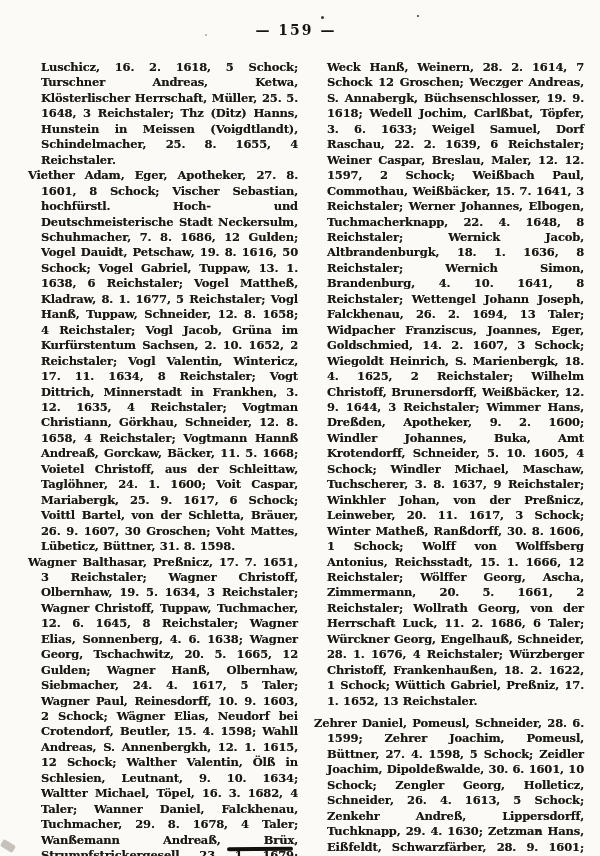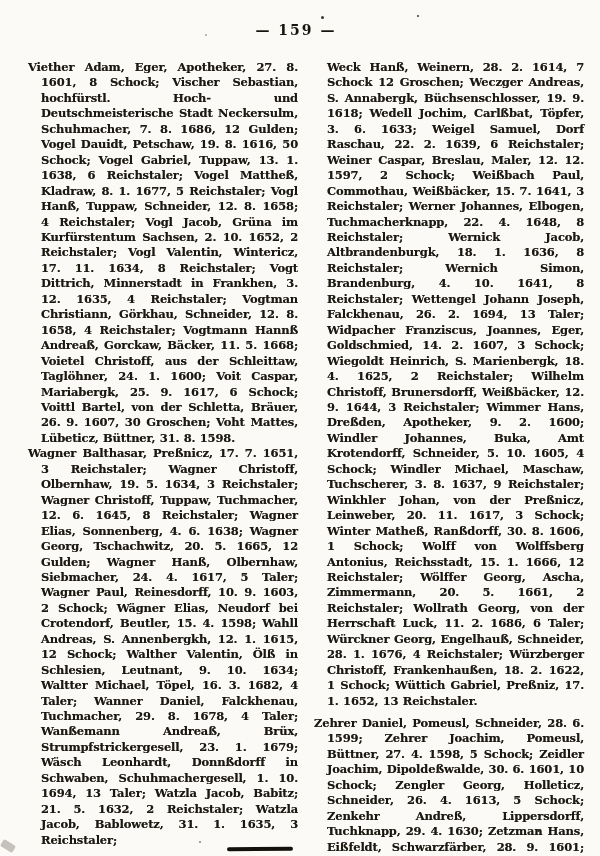--- a/index.html
+++ b/index.html
@@ -67,20 +67,21 @@
 </head>
 <body>
 
 <div class="page">
 
   <div class="page-header">— 159 —</div>
 
   <div class="text-area">
 
     <div class="col">
+      <p class="para cont">Luschicz, 16. 2. 1618, 5 Schock; Turschner Andreas, Ketwa, Klösterlischer Herrschaft, Müller, 25. 5. 1648, 3 Reichstaler; Thz (Ditz) Hanns, Hunstein in Meissen (Voigdtlandt), Schindelmacher, 25. 8. 1655, 4 Reichstaler.</p>
       <p class="para">Viether Adam, Eger, Apotheker, 27. 8. 1601, 8 Schock; Vischer Sebastian, hochfürstl. Hoch- und Deutschmeisterische Stadt Neckersulm, Schuhmacher, 7. 8. 1686, 12 Gulden; Vogel Dauidt, Petschaw, 19. 8. 1616, 50 Schock; Vogel Gabriel, Tuppaw, 13. 1. 1638, 6 Reichstaler; Vogel Mattheß, Kladraw, 8. 1. 1677, 5 Reichstaler; Vogl Hanß, Tuppaw, Schneider, 12. 8. 1658; 4 Reichstaler; Vogl Jacob, Grüna im Kurfürstentum Sachsen, 2. 10. 1652, 2 Reichstaler; Vogl Valentin, Wintericz, 17. 11. 1634, 8 Reichstaler; Vogt Dittrich, Minnerstadt in Frankhen, 3. 12. 1635, 4 Reichstaler; Vogtman Christiann, Görkhau, Schneider, 12. 8. 1658, 4 Reichstaler; Vogtmann Hannß Andreaß, Gorckaw, Bäcker, 11. 5. 1668; Voietel Christoff, aus der Schleittaw, Taglöhner, 24. 1. 1600; Voit Caspar, Mariabergk, 25. 9. 1617, 6 Schock; Voittl Bartel, von der Schletta, Bräuer, 26. 9. 1607, 30 Groschen; Voht Mattes, Lübeticz, Büttner, 31. 8. 1598.</p>
       <p class="para">Wagner Balthasar, Preßnicz, 17. 7. 1651, 3 Reichstaler; Wagner Christoff, Olbernhaw, 19. 5. 1634, 3 Reichstaler; Wagner Christoff, Tuppaw, Tuchmacher, 12. 6. 1645, 8 Reichstaler; Wagner Elias, Sonnenberg, 4. 6. 1638; Wagner Georg, Tschachwitz, 20. 5. 1665, 12 Gulden; Wagner Hanß, Olbernhaw, Siebmacher, 24. 4. 1617, 5 Taler; Wagner Paul, Reinesdorff, 10. 9. 1603, 2 Schock; Wägner Elias, Neudorf bei Crotendorf, Beutler, 15. 4. 1598; Wahll Andreas, S. Annenbergkh, 12. 1. 1615, 12 Schock; Walther Valentin, Ölß in Schlesien, Leutnant, 9. 10. 1634; Waltter Michael, Töpel, 16. 3. 1682, 4 Taler; Wanner Daniel, Falckhenau, Tuchmacher, 29. 8. 1678, 4 Taler; Wanßemann Andreaß, Brüx, Strumpfstrickergesell, 23. 1. 1679; Wäsch Leonhardt, Donnßdorff in Schwaben, Schuhmachergesell, 1. 10. 1694, 13 Taler; Watzla Jacob, Babitz; 21. 5. 1632, 2 Reichstaler; Watzla Jacob, Bablowetz, 31. 1. 1635, 3 Reichstaler;</p>
     </div>
 
     <div class="col">
       <p class="para cont">Weck Hanß, Weinern, 28. 2. 1614, 7 Schock 12 Groschen; Weczger Andreas, S. Annabergk, Büchsenschlosser, 19. 9. 1618; Wedell Jochim, Carlßbat, Töpfer, 3. 6. 1633; Weigel Samuel, Dorf Raschau, 22. 2. 1639, 6 Reichstaler; Weiner Caspar, Breslau, Maler, 12. 12. 1597, 2 Schock; Weißbach Paul, Commothau, Weißbäcker, 15. 7. 1641, 3 Reichstaler; Werner Johannes, Elbogen, Tuchmacherknapp, 22. 4. 1648, 8 Reichstaler; Wernick Jacob, Altbrandenburgk, 18. 1. 1636, 8 Reichstaler; Wernich Simon, Brandenburg, 4. 10. 1641, 8 Reichstaler; Wettengel Johann Joseph, Falckhenau, 26. 2. 1694, 13 Taler; Widpacher Franziscus, Joannes, Eger, Goldschmied, 14. 2. 1607, 3 Schock; Wiegoldt Heinrich, S. Marienbergk, 18. 4. 1625, 2 Reichstaler; Wilhelm Christoff, Brunersdorff, Weißbäcker, 12. 9. 1644, 3 Reichstaler; Wimmer Hans, Dreßden, Apotheker, 9. 2. 1600; Windler Johannes, Buka, Amt Krotendorff, Schneider, 5. 10. 1605, 4 Schock; Windler Michael, Maschaw, Tuchscherer, 3. 8. 1637, 9 Reichstaler; Winkhler Johan, von der Preßnicz, Leinweber, 20. 11. 1617, 3 Schock; Winter Matheß, Ranßdorff, 30. 8. 1606, 1 Schock; Wolff von Wolffsberg Antonius, Reichsstadt, 15. 1. 1666, 12 Reichstaler; Wölffer Georg, Ascha, Zimmermann, 20. 5. 1661, 2 Reichstaler; Wollrath Georg, von der Herrschaft Luck, 11. 2. 1686, 6 Taler; Würckner Georg, Engelhauß, Schneider, 28. 1. 1676, 4 Reichstaler; Würzberger Christoff, Frankenhaußen, 18. 2. 1622, 1 Schock; Wüttich Gabriel, Preßniz, 17. 1. 1652, 13 Reichstaler.</p>
       <p class="para gap">Zehrer Daniel, Pomeusl, Schneider, 28. 6. 1599; Zehrer Joachim, Pomeusl, Büttner, 27. 4. 1598, 5 Schock; Zeidler Joachim, Dipoldeßwalde, 30. 6. 1601, 10 Schock; Zengler Georg, Holleticz, Schneider, 26. 4. 1613, 5 Schock; Zenkehr Andreß, Lippersdorff, Tuchknapp, 29. 4. 1630; Zetzman Hans, Eißfeldt, Schwarzfärber, 28. 9. 1601; Zeubig Simon Laurentius, Töpl, 22. 11. 1645, 3 Reichstaler; Zeubigk Michael, von der Töppl, Schwarzfärber, 14. 5. 1627, 5 Reichstaler; Zimmerhäckl Gabriel, von der Neuen Stadt Geising, 28. 8. 1606, 3 Schock; Zimmermann Georg, Kunnerßdorff bei Freyberg in Meissen, Leutnant im Lüttichischen Regiment, 14. 12. 1650; 10 Reichstaler; Zörnn Jacob, Waßerburg am Bodensee, Gürtler, 19. 3. 1621, 6 Schock; Zutt Veit, Burgkstadl, 29. 1. 1639, 1 Reichstaler.</p>
     </div>
 
   </div>

